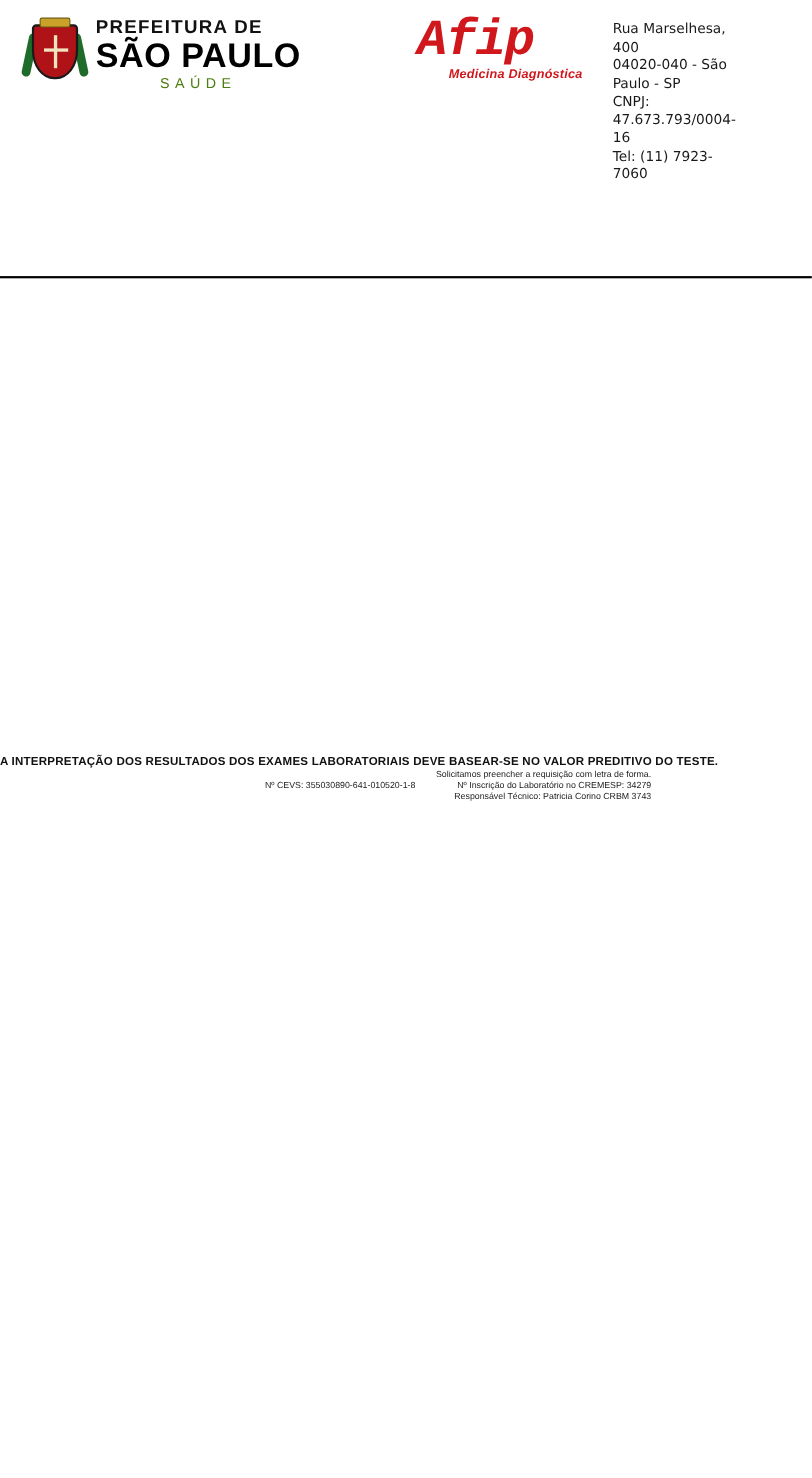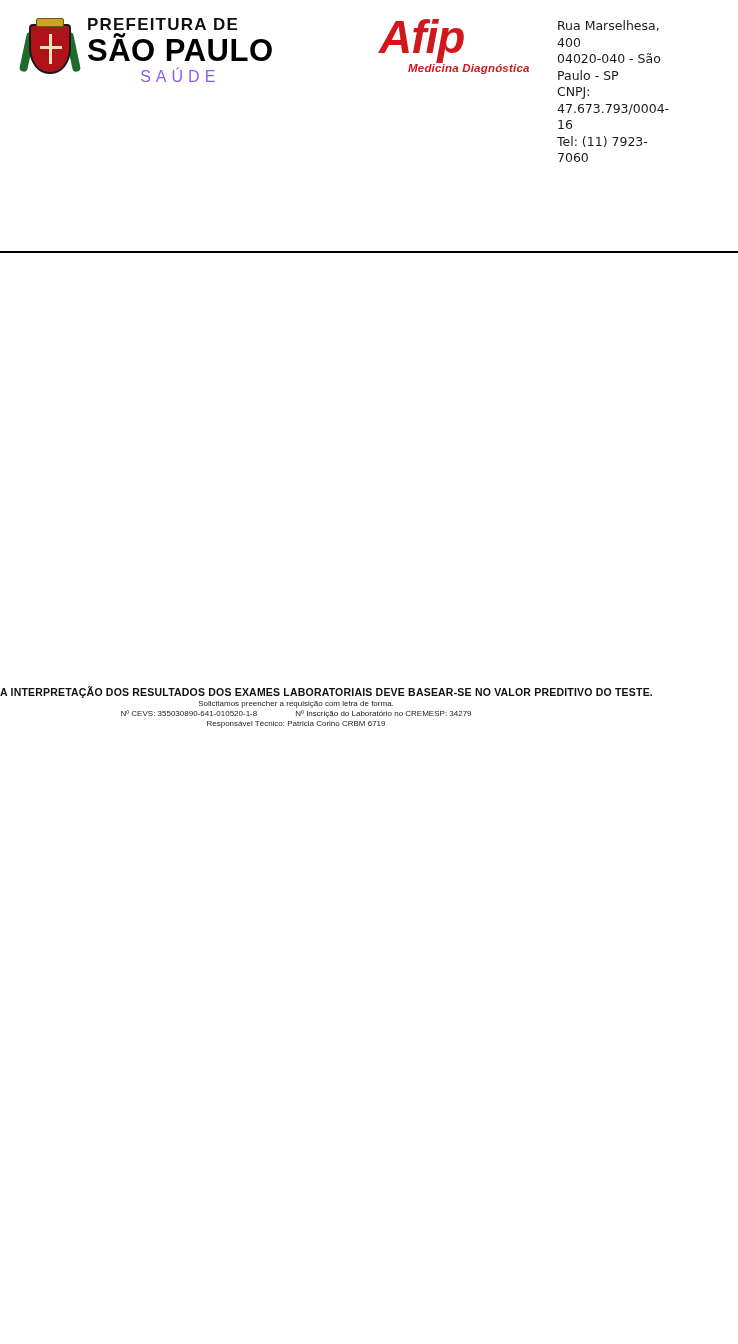--- a/index.html
+++ b/index.html
@@ -109,35 +109,35 @@
     margin-bottom: 2px;
   }
   .pref-text .l2 {
     font-size: 31px;
     font-weight: bold;
     letter-spacing: 0.5px;
     color: #000;
     margin-bottom: 3px;
   }
   .pref-text .l3 {
-    font-size: 16px;
+    font-size: 13px;
     letter-spacing: 5px;
-    color: #8b5cf6;
+    color: #4d7c0f;
     text-align: center;
   }
 
   
   .afip-block {
     position: absolute;
     left: 378px;
     top: 14px;
     width: 160px;
   }
   .afip-word {
-    font-family: Liberation Sans, sans-serif;
+    font-family: Liberation Mono, monospace;
     font-size: 46px;
     font-weight: bold;
     font-style: italic;
     color: #d0181c;
     letter-spacing: -1px;
     line-height: 46px;
   }
   .afip-sub {
     font-size: 11.5px;
     font-weight: bold;
@@ -167,21 +167,21 @@
     height: 2px;
     background: #000000;
   }
 
   
   .footnote {
     position: absolute;
     left: 0;
     top: 686px;
     width: 592px;
-    text-align: center;
+    text-align: right;
   }
   .footnote .fn1 {
     font-size: 10.5px;
     font-weight: bold;
     letter-spacing: 0.2px;
     color: #111;
     white-space: nowrap;
   }
   .footnote .fn2 {
     font-size: 8px;
@@ -247,16 +247,16 @@
   <div class="rule"></div>
 
   <div class="content-area"></div>
 
   <div class="footnote">
     <div class="fn1">A INTERPRETAÇÃO DOS RESULTADOS DOS EXAMES LABORATORIAIS DEVE BASEAR-SE NO VALOR PREDITIVO DO TESTE.</div>
     <div class="fn2">Solicitamos preencher a requisição com letra de forma.</div>
     <div class="fn3">
       <span>Nº CEVS: 355030890-641-010520-1-8</span><span class="sp"></span><span>Nº Inscrição do Laboratório no CREMESP: 34279</span>
     </div>
-    <div class="fn4">Responsável Técnico: Patricia Corino CRBM 6719</div>
+    <div class="fn4">Responsável Técnico: Patricia Corino CRBM 3743</div>
   </div>
 
 </div>
 
 </body></html>

